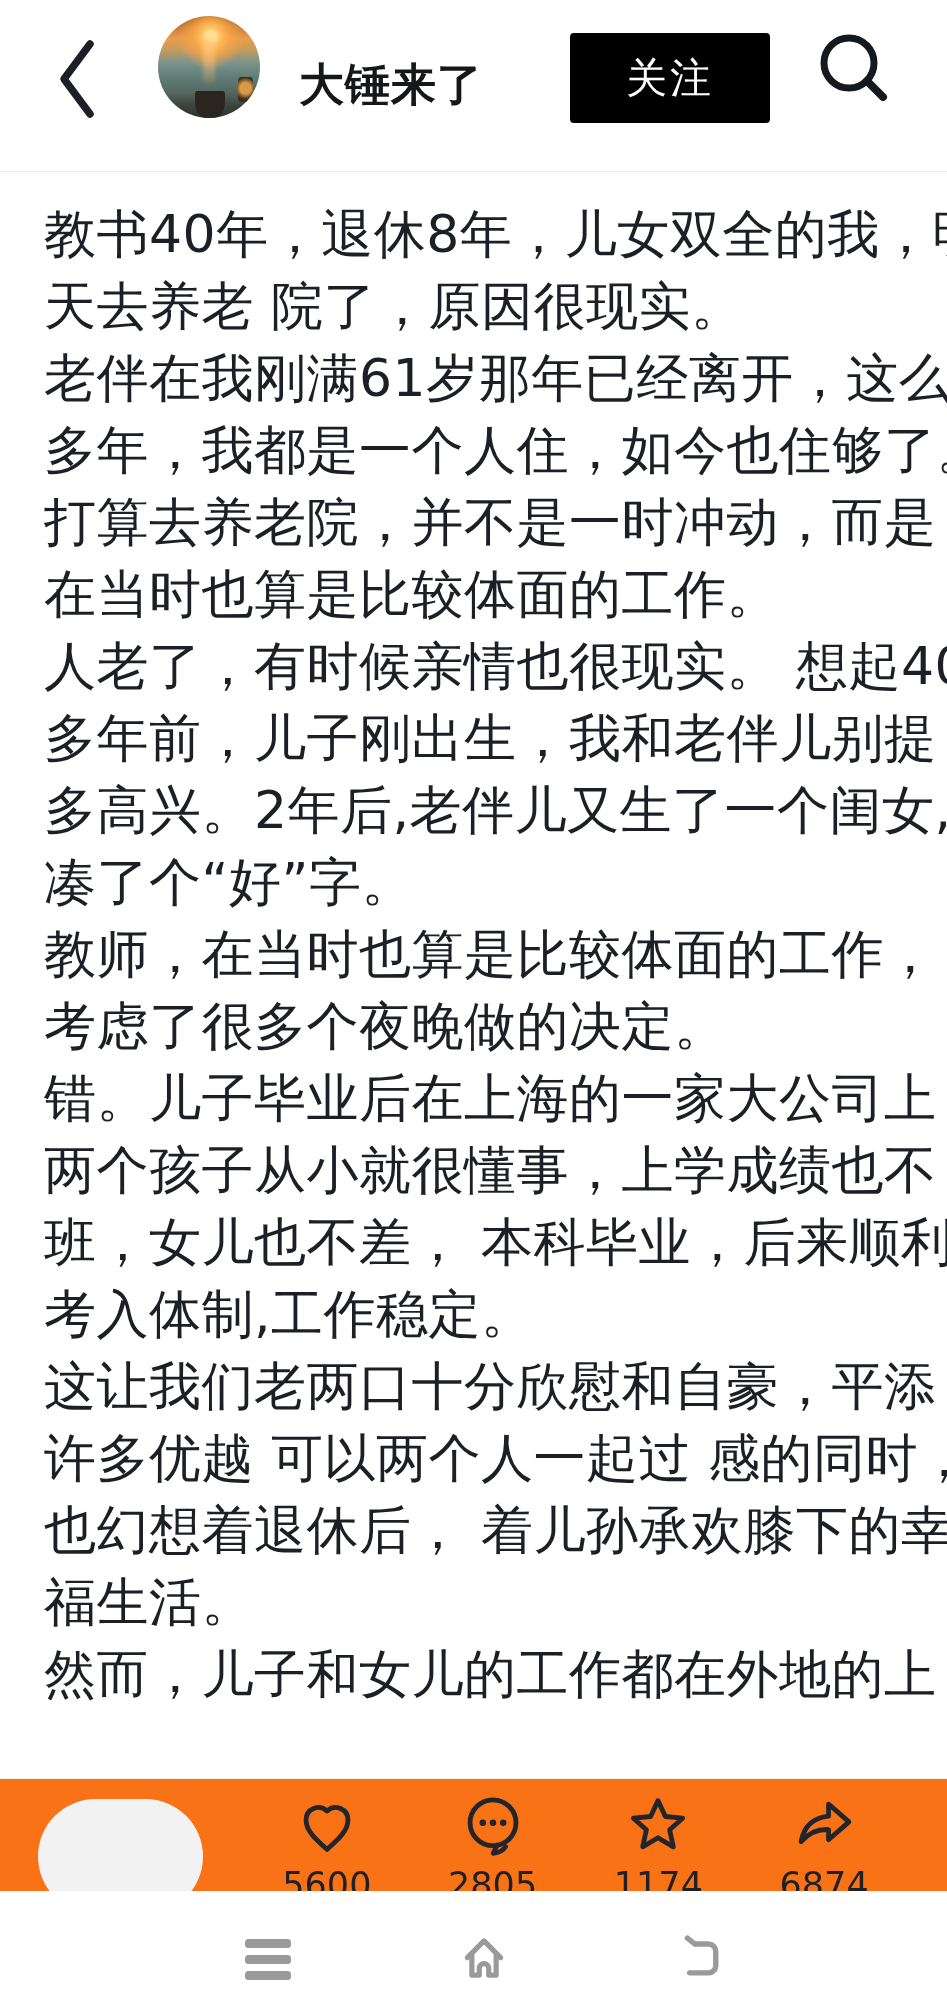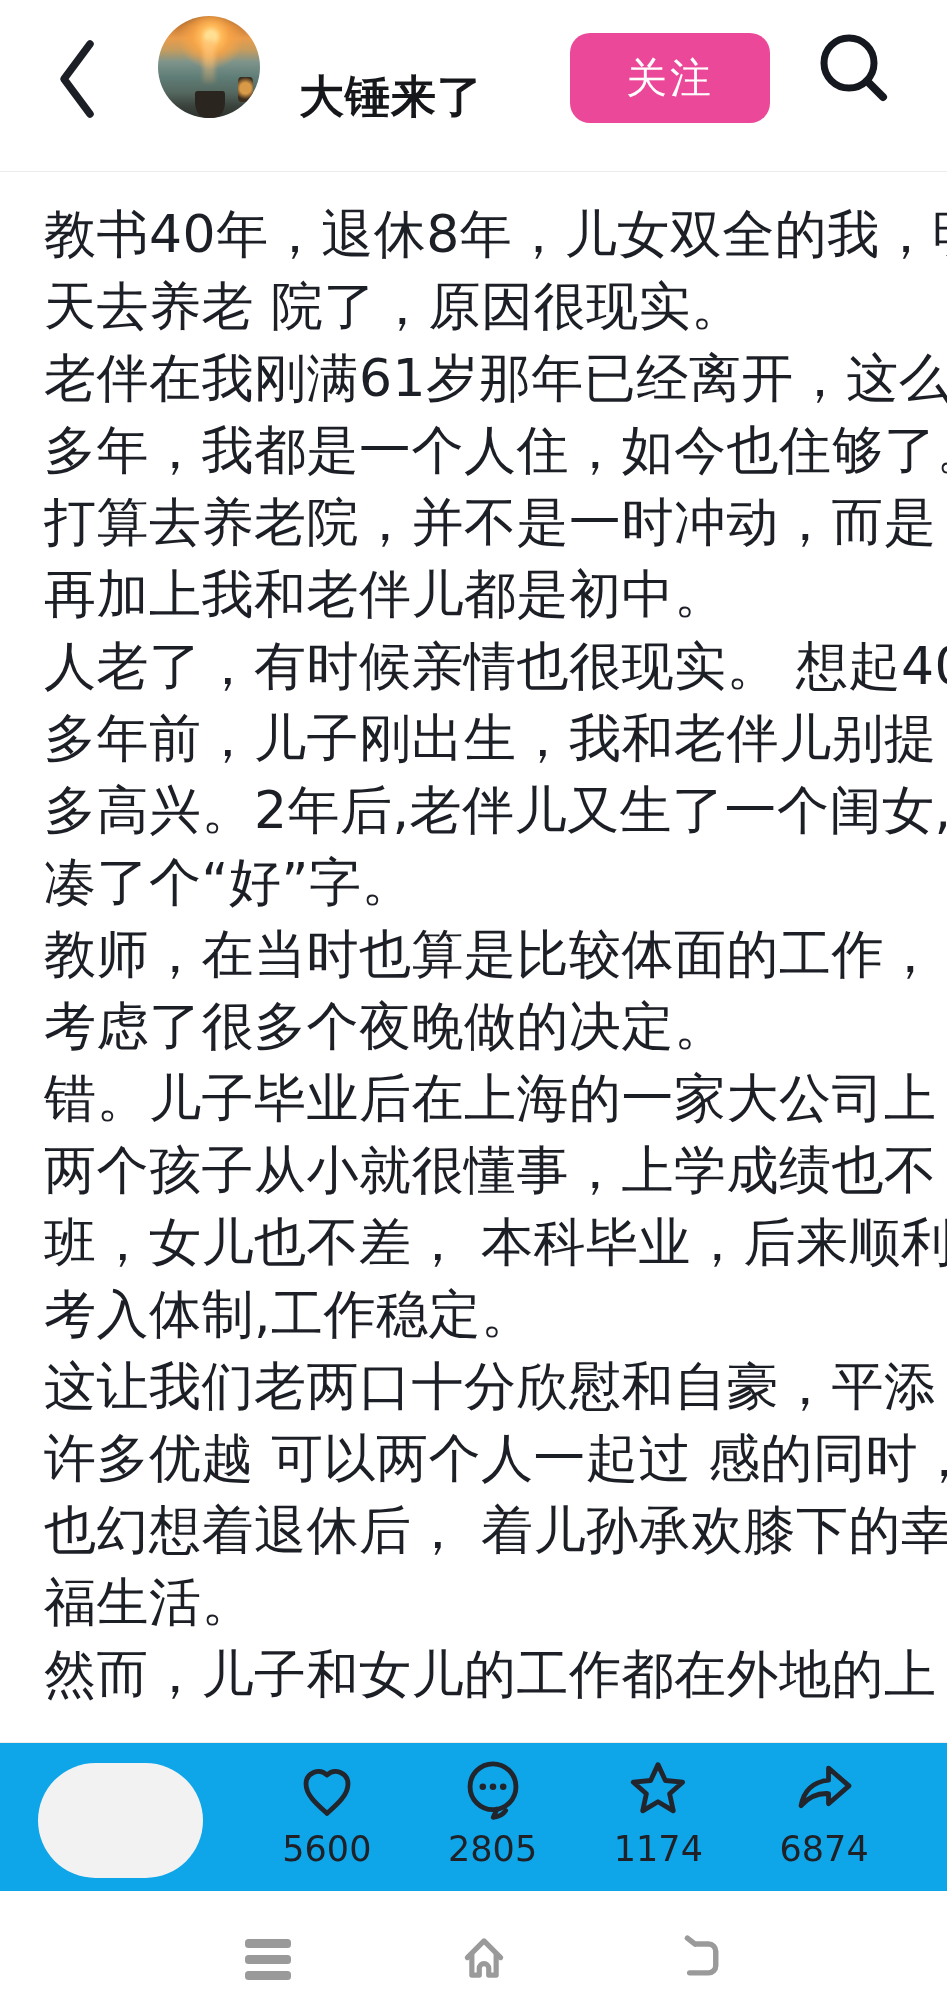--- a/index.html
+++ b/index.html
@@ -18,35 +18,35 @@
             linear-gradient(180deg,#7c4c27 0%,#c67a36 10%,#e99c4b 22%,#c79c5c 33%,#7e948b 45%,#5f7d77 60%,#54685f 75%,#3b433d 88%,#2d322d 100%);}
   .avatar .reflection{position:absolute;left:44%;top:24%;width:12%;height:42%;
           background:linear-gradient(180deg,rgba(255,198,120,.9),rgba(255,170,90,.15));
           filter:blur(2px);}
   .avatar .cup{position:absolute;left:36%;bottom:0;width:30%;height:26%;
           background:#2b2520;border-radius:8% 8% 35% 35%/12% 12% 60% 60%;}
   .avatar .lantern{position:absolute;right:7%;bottom:16%;width:15%;height:24%;
           background:radial-gradient(circle at 50% 45%, #d99a48 0 35%, #3a2d1e 70%);
           border-radius:20%;}
   .username{position:absolute;left:299px;top:55px;font-size:45px;font-weight:600;
-          color:#16171b;letter-spacing:1px;white-space:nowrap;cursor:pointer;margin-top:12px;}
+          color:#16171b;letter-spacing:1px;white-space:nowrap;cursor:pointer;}
   .follow-btn{position:absolute;left:570px;top:33px;width:200px;height:90px;border:none;
-          border-radius:20px;background:#ec4899;color:#fff;font-size:41px;font-weight:500;
+          border-radius:4px;background:#000000;color:#fff;font-size:41px;font-weight:500;
           letter-spacing:3px;display:flex;align-items:center;justify-content:center;
           font-family:inherit;cursor:pointer;}
   .search-btn{position:absolute;left:812px;top:26px;width:84px;height:84px;cursor:pointer;}
 
   
   .article{position:absolute;top:172px;left:0;right:0;height:1570px;overflow:hidden;
            padding:26px 36px 0 44px;box-sizing:border-box;}
   .article .line{font-size:52px;line-height:72px;color:#1d1f26;white-space:pre;
                  letter-spacing:.5px;}
 
   
-  .action-bar{position:absolute;top:1742px;left:0;right:0;height:149px;background:#0ea5e9;
+  .action-bar{position:absolute;top:1778px;left:0;right:0;height:149px;background:#f97316;
               border-top:1px solid #ededed;z-index:6;}
   .blurred-pill{position:absolute;left:38px;top:20px;width:165px;height:115px;
               border-radius:58px;background:#f2f2f2;}
   .actions{position:absolute;left:244px;right:40px;top:0;height:100%;display:flex;}
   .action-item{flex:1;display:flex;flex-direction:column;align-items:center;
               padding-top:12px;cursor:pointer;}
   .action-item svg{width:68px;height:68px;display:block;}
   .action-count{margin-top:6px;font-size:35px;color:#1f2127;letter-spacing:0;}
 
   
@@ -81,21 +81,21 @@
       </svg>
     </div>
   </div>
 
   <div class="article">
       <div class="line">教书40年，退休8年，儿女双全的我，明</div>
       <div class="line">天去养老 院了，原因很现实。</div>
       <div class="line">老伴在我刚满61岁那年已经离开，这么</div>
       <div class="line">多年，我都是一个人住，如今也住够了。</div>
       <div class="line">打算去养老院，并不是一时冲动，而是</div>
-      <div class="line">再加上我和老伴儿都是初中。</div>
+      <div class="line">在当时也算是比较体面的工作。</div>
       <div class="line">人老了，有时候亲情也很现实。 想起40</div>
       <div class="line">多年前，儿子刚出生，我和老伴儿别提</div>
       <div class="line">多高兴。2年后,老伴儿又生了一个闺女,,</div>
       <div class="line">凑了个“好”字。</div>
       <div class="line">教师，在当时也算是比较体面的工作，</div>
       <div class="line">考虑了很多个夜晚做的决定。</div>
       <div class="line">错。儿子毕业后在上海的一家大公司上</div>
       <div class="line">两个孩子从小就很懂事，上学成绩也不</div>
       <div class="line">班，女儿也不差， 本科毕业，后来顺利</div>
       <div class="line">考入体制,工作稳定。</div>

